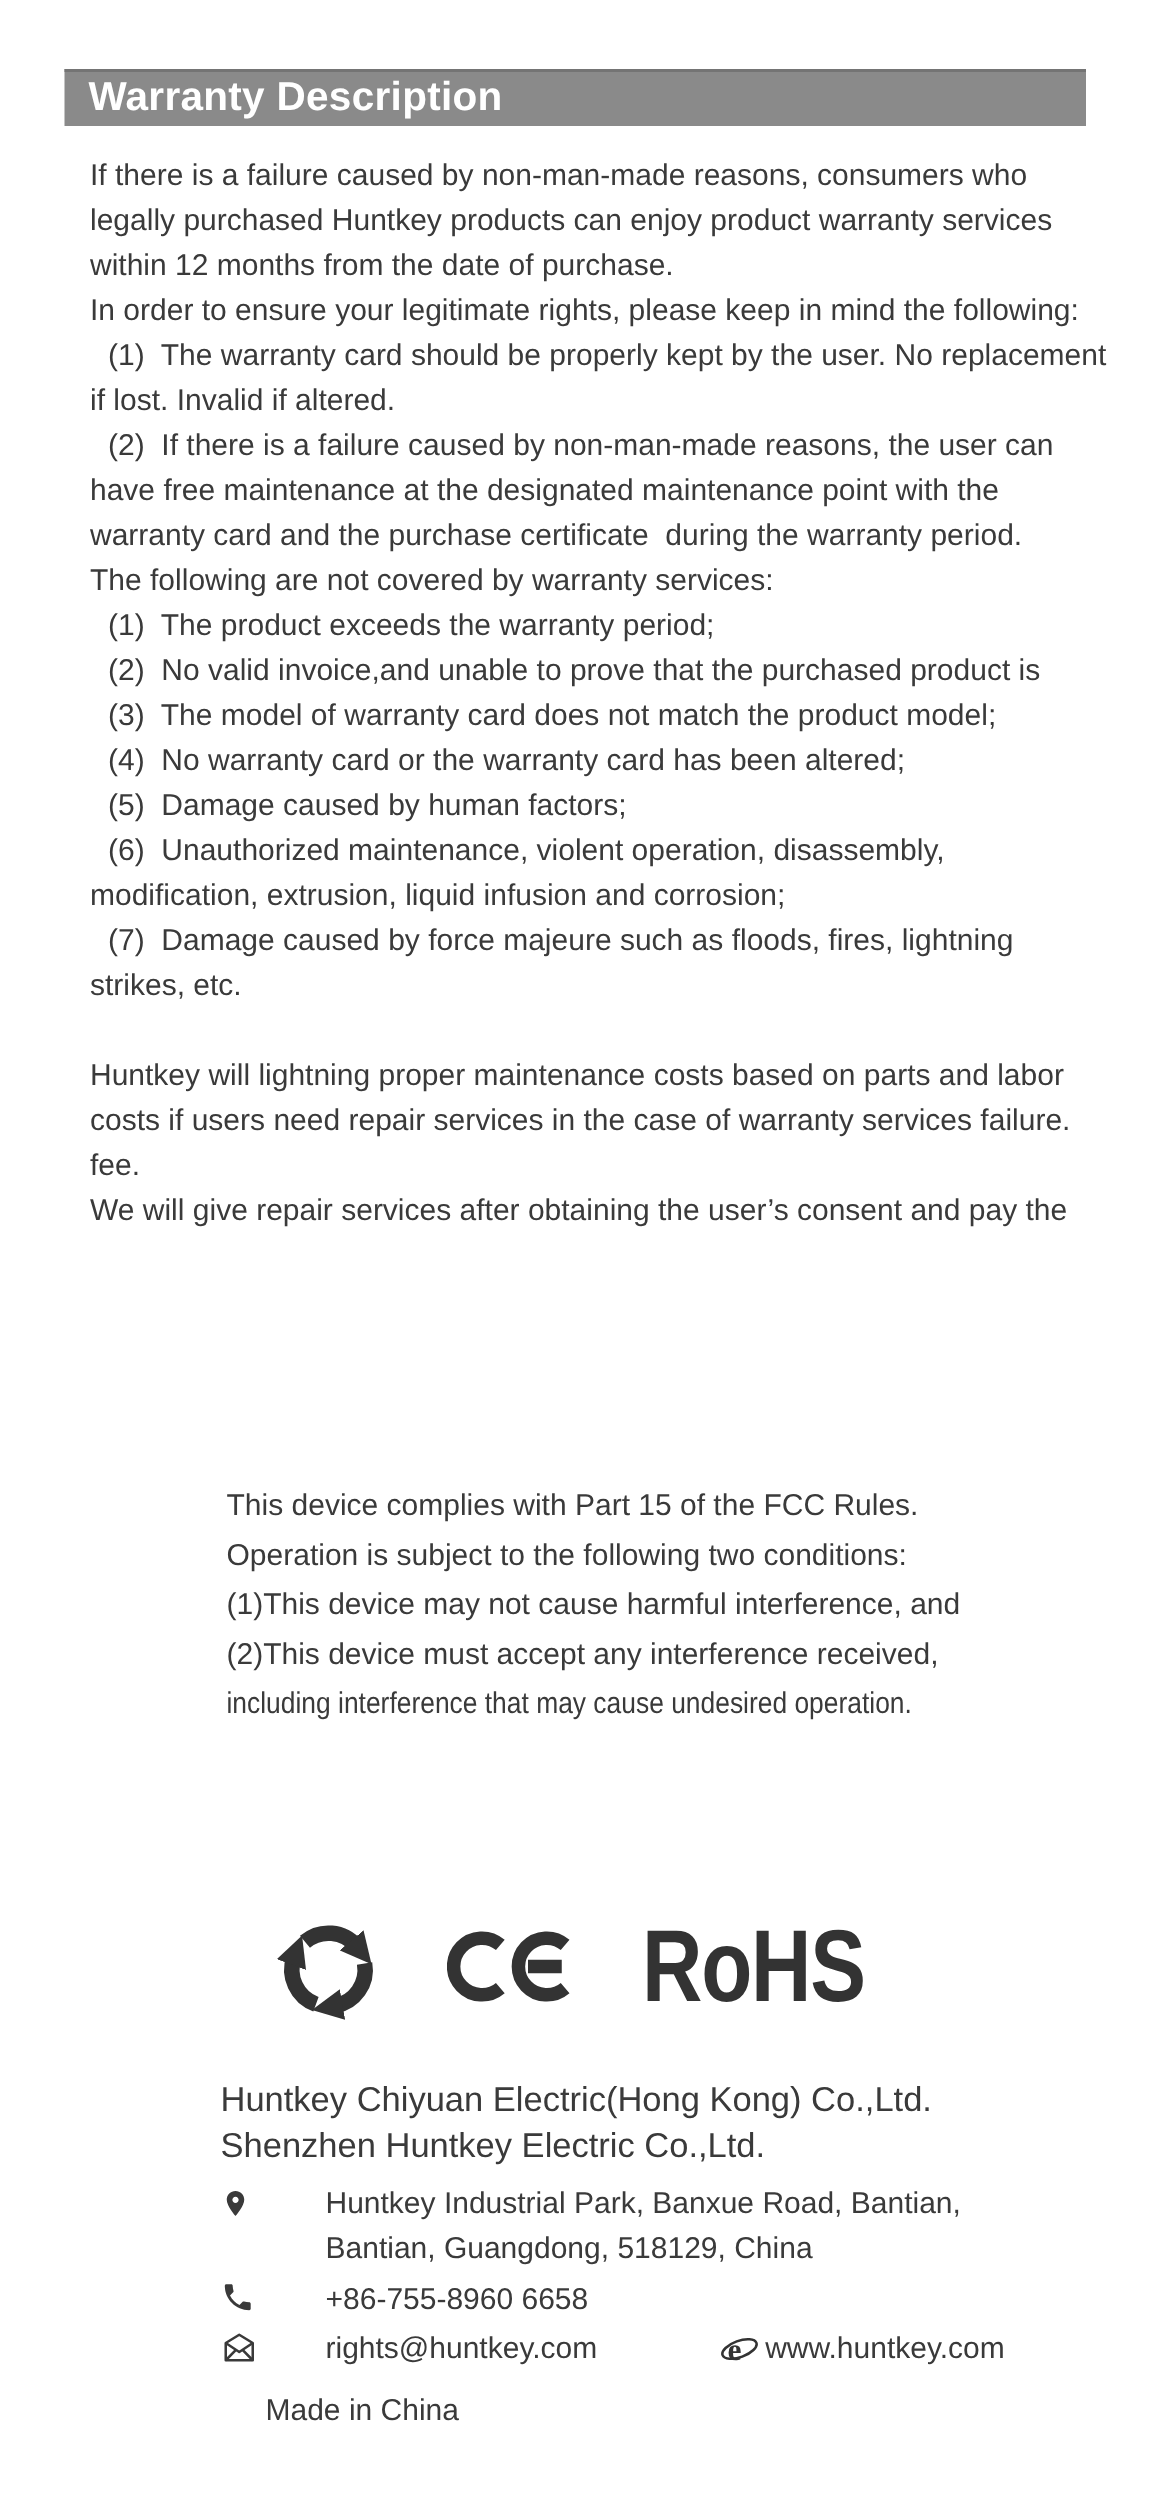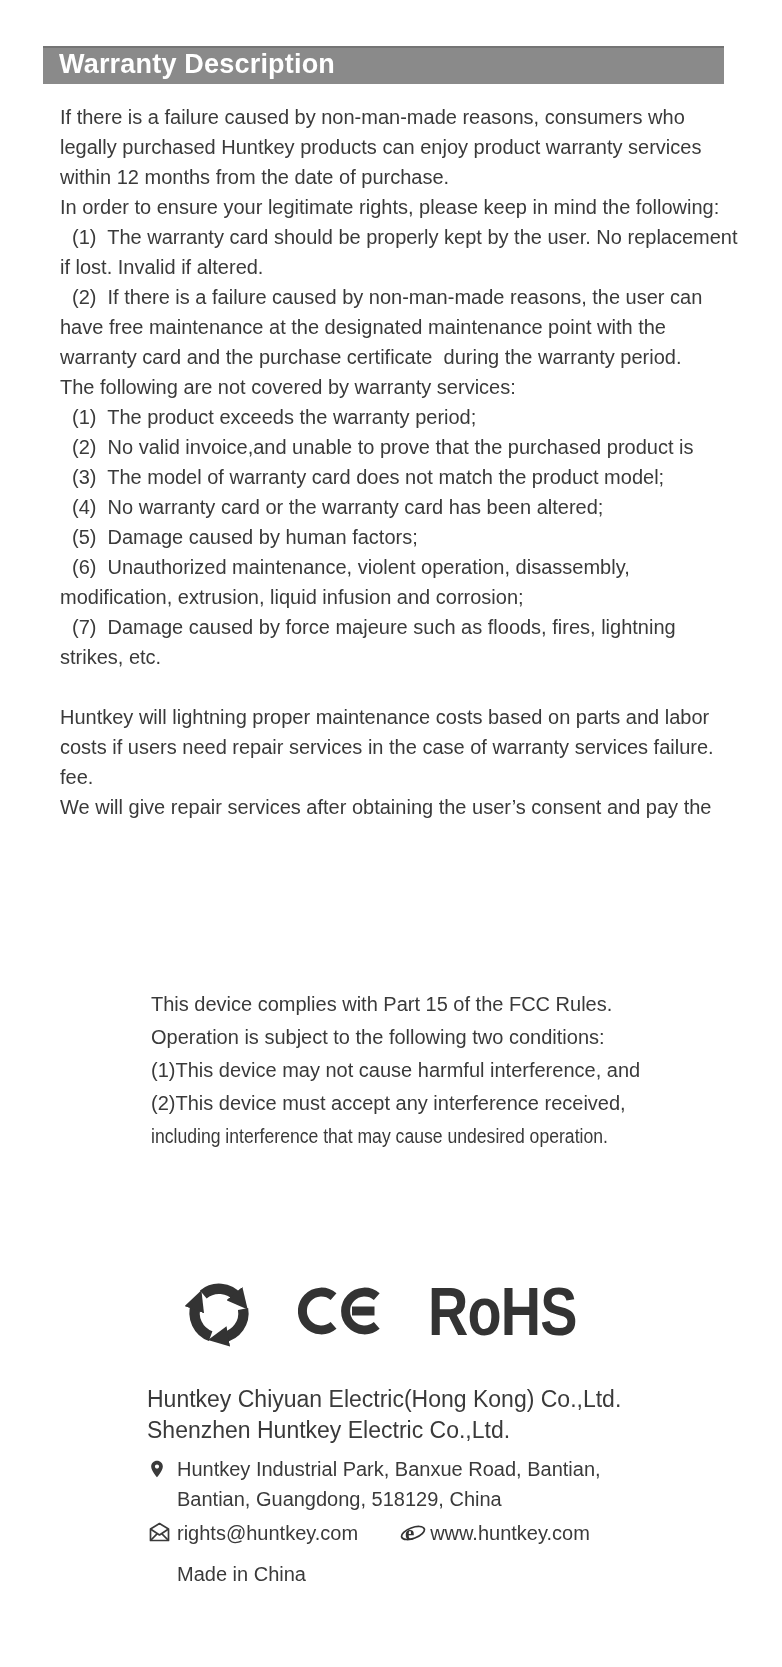--- a/index.html
+++ b/index.html
@@ -39,21 +39,21 @@
   .logo-wrap{display:flex;align-items:center;}
   .rohs{
     font-size:68px;font-weight:800;color:#333333;line-height:1;
     letter-spacing:-1px;transform:scaleX(.82);transform-origin:left center;
     white-space:nowrap;
   }
   
   .company{position:absolute;left:147px;top:1384px;width:580px;}
   .company-names{font-size:23px;line-height:31px;color:#3a3a3a;}
   .contact{margin-top:8px;font-size:20px;}
-  .crow{display:flex;align-items:flex-start;margin-top:4px;}
+  .crow{display:flex;align-items:flex-start;margin-top:4px;gap:40px;}
   .icon-cell{width:30px;flex:0 0 30px;padding-top:2px;}
   .addr-lines{line-height:30px;}
   .phone-text,.email-text,.web-text{line-height:28px;padding-top:1px;}
   .web-group{display:flex;align-items:flex-start;margin-left:42px;}
   .made{margin-left:30px;margin-top:16px;font-size:20px;}
   svg{display:block;}
 </style>
 </head>
 <body>
 
@@ -139,20 +139,28 @@
           <svg width="20" height="26" viewBox="0 0 24 24" aria-hidden="true">
             <path fill="#3a3a3a" d="M12 2C8.1 2 5 5.1 5 9c0 5.2 7 13 7 13s7-7.8 7-13c0-3.9-3.1-7-7-7zm0 9.5c-1.4 0-2.5-1.1-2.5-2.5S10.6 6.5 12 6.5s2.5 1.1 2.5 2.5-1.1 2.5-2.5 2.5z"></path>
           </svg>
         </span>
         <div class="addr-lines">
             <div>Huntkey Industrial Park, Banxue Road, Bantian,</div>
             <div>Bantian, Guangdong, 518129, China</div>
           </div>
       </div>
 
+      <div class="crow">
+        <span class="icon-cell">
+          <svg width="23" height="23" viewBox="0 0 24 24" aria-hidden="true">
+            <path fill="#3a3a3a" d="M6.62 10.79c1.44 2.83 3.76 5.14 6.59 6.59l2.2-2.2c.27-.27.67-.36 1.02-.24 1.12.37 2.33.57 3.57.57.55 0 1 .45 1 1V20c0 .55-.45 1-1 1-9.39 0-17-7.61-17-17 0-.55.45-1 1-1h3.5c.55 0 1 .45 1 1 0 1.25.2 2.45.57 3.57.11.35.03.74-.25 1.02l-2.2 2.2z"></path>
+          </svg>
+        </span>
+        <span class="phone-text">+86-755-8960 6658</span>
+      </div>
 
       <div class="crow">
         <span class="icon-cell">
           <svg width="25" height="24" viewBox="0 0 24 24" aria-hidden="true">
             <g fill="none" stroke="#3a3a3a" stroke-width="1.7" stroke-linejoin="round">
               <path d="M3 9 L12 3.5 L21 9 V20.5 H3 Z"></path>
               <path d="M3 9 L12 15 L21 9"></path>
               <path d="M3 20.5 L9.8 13.6 M21 20.5 L14.2 13.6"></path>
             </g>
           </svg>

